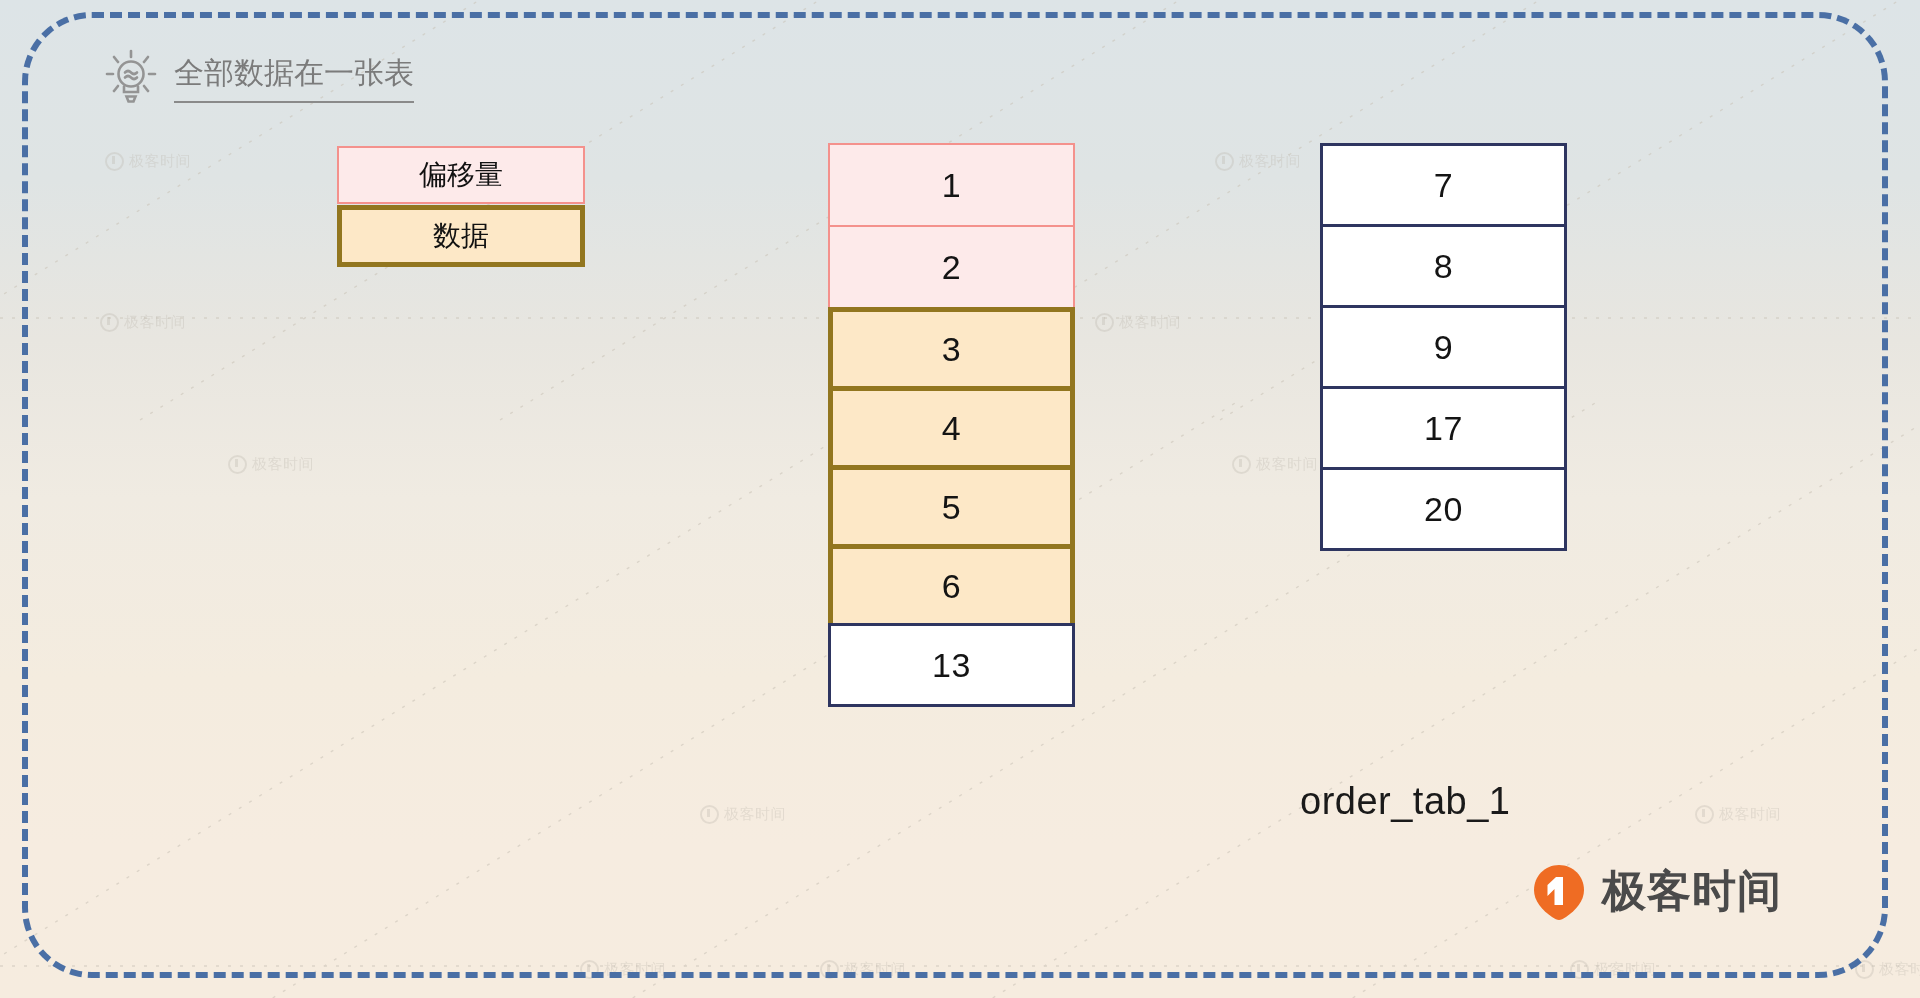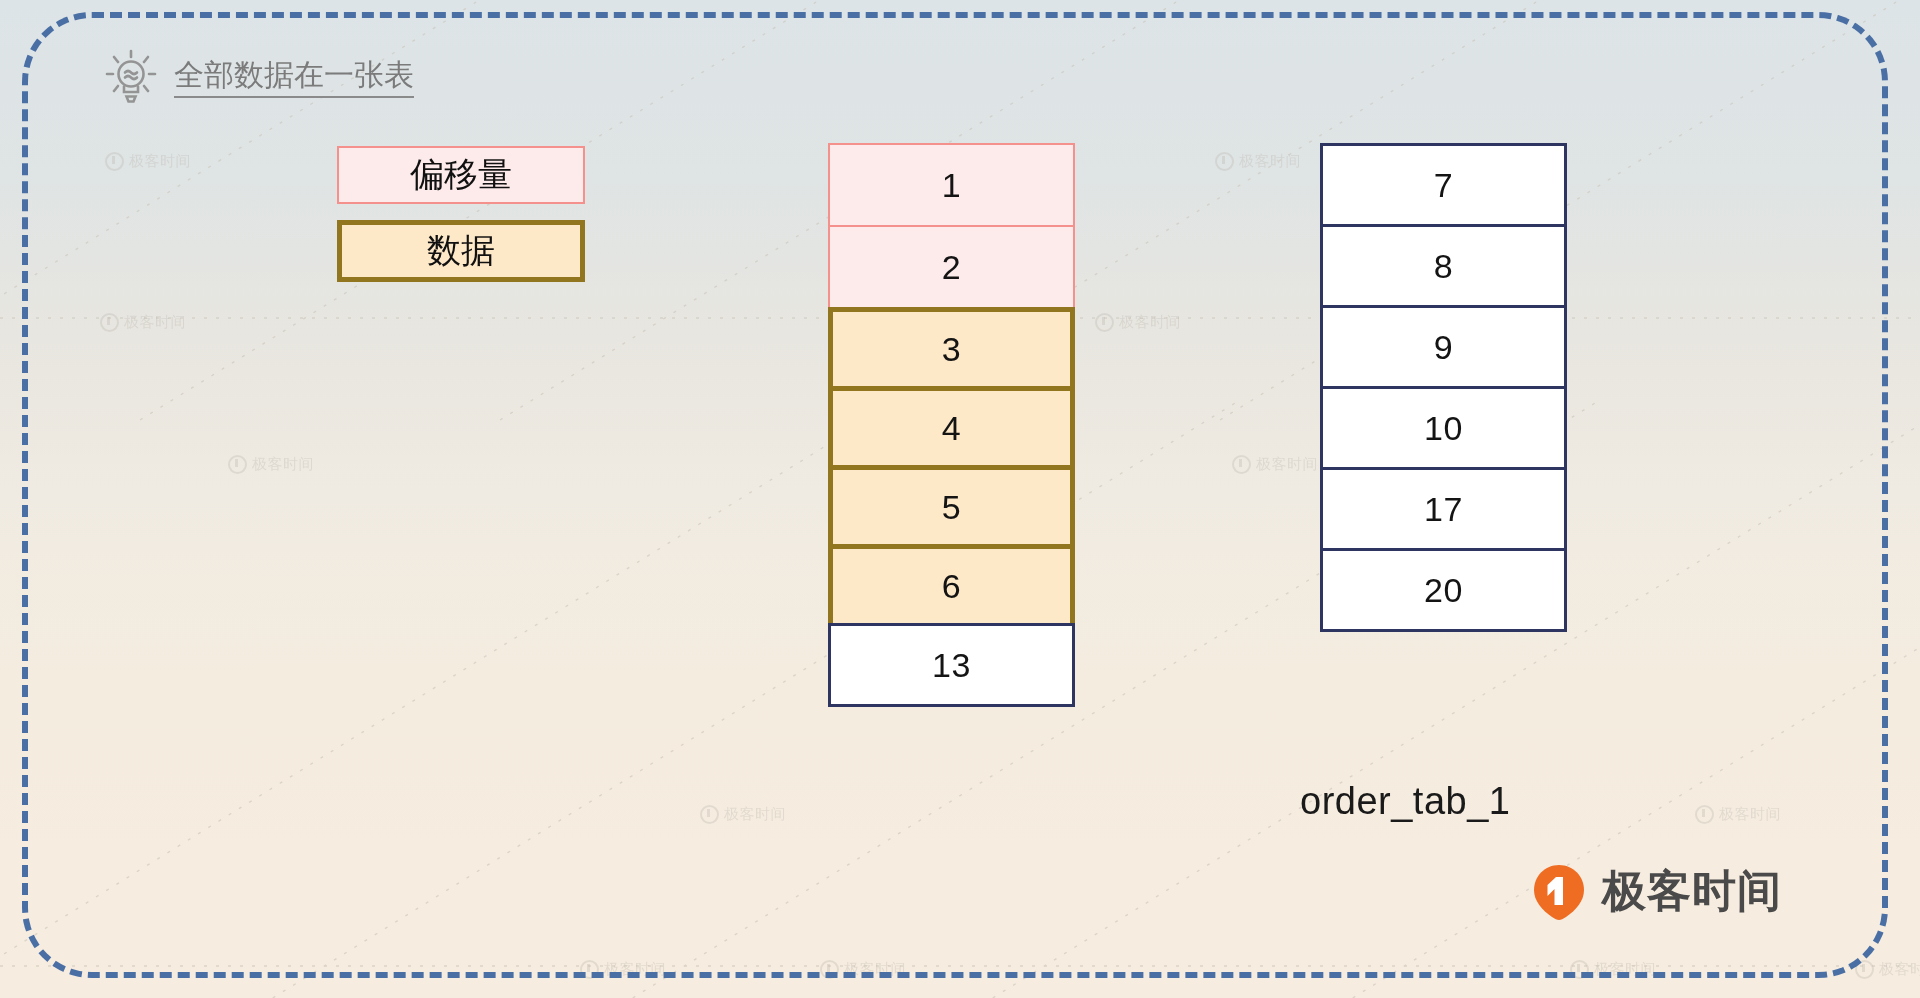--- a/index.html
+++ b/index.html
@@ -86,52 +86,52 @@
     left: 104px;
     top: 48px;
     display: flex;
     align-items: center;
     gap: 16px;
   }
   #bulb-icon { width: 54px; height: 62px; flex: none; }
   #title-text {
     font-size: 30px;
     color: #7b7b7b;
-    font-family: Liberation Mono, monospace;
+    font-family: Liberation Sans, sans-serif;
     border-bottom: 2px solid #8a8a8a;
-    padding-bottom: 2px;
+    padding-bottom: 12px;
     line-height: 1.1;
     white-space: nowrap;
   }
 
   
   #legend {
     position: absolute;
     left: 337px;
     top: 146px;
     width: 248px;
   }
   .legend-cell {
     height: 58px;
     display: flex;
     align-items: center;
     justify-content: center;
     box-sizing: border-box;
-    font-size: 34px;
+    font-size: 28px;
     color: #111;
     font-family: "DejaVu Sans", sans-serif;
   }
   .legend-offset {
     background: #fdeaea;
     border: 2px solid #f4918c;
   }
   .legend-data {
     background: #fde8c7;
     border: 5px solid #92761f;
-    margin-top: 16px;
+    margin-top: 1px;
     height: 62px;
   }
 
   
   .table-wrap { position: absolute; }
   #tab0 { left: 828px; top: 143px; width: 247px; }
   #tab1 { left: 1320px; top: 143px; width: 247px; }
 
   .cell {
     height: 84px;
@@ -300,21 +300,20 @@
       <div class="cell olive">3</div>
       <div class="cell olive">4</div>
       <div class="cell olive">5</div>
       <div class="cell olive">6</div>
       <div class="cell navy">13</div>
     </div>
   <div class="table-wrap" id="tab1">
       <div class="cell navy">7</div>
       <div class="cell navy">8</div>
       <div class="cell navy">9</div>
-      <div class="cell navy">10</div>
       <div class="cell navy">17</div>
       <div class="cell navy">20</div>
     </div>
 
   <div class="tab-label" id="label1">order_tab_1</div>
 
   <div id="brand">
     <svg id="brand-mark" viewBox="0 0 58 58">
       <path d="M29 2 C15 2 4 13 4 27 C4 38 12 47 22 54 C25 56 27 57 29 57
                C31 57 33 56 36 54 C46 47 54 38 54 27 C54 13 43 2 29 2 Z" fill="#ef6c23"></path>

